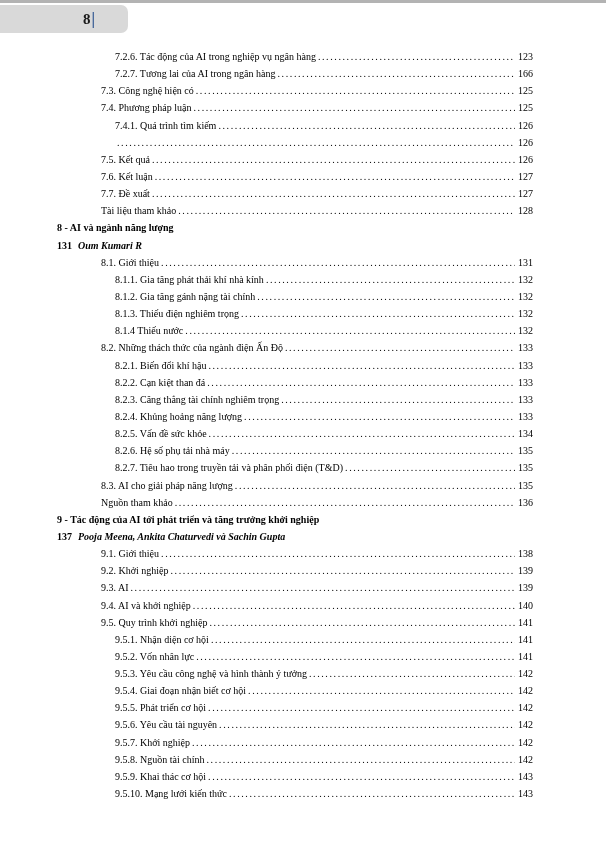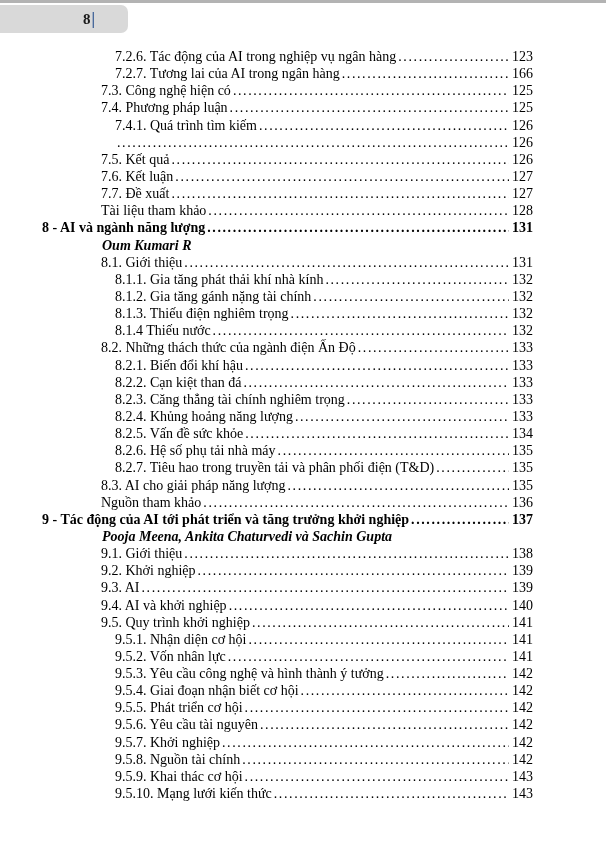--- a/index.html
+++ b/index.html
@@ -44,29 +44,29 @@
     position: absolute;
     top: 48px;
     left: 0;
     width: 533px;
   }
   .row {
     display: flex;
     align-items: baseline;
     height: 17.15px;
     line-height: 17.15px;
-    font-size: 14px;
+    font-size: 10px;
     box-sizing: border-box;
     white-space: nowrap;
   }
   .row .label { flex: 0 0 auto; }
   .row.lvl1   { padding-left: 101px; }
   .row.lvl2   { padding-left: 115px; }
-  .row.chapter { padding-left: 42px; font-weight: bold; }
-  .row.author  { padding-left: 102px; font-weight: bold; font-style: italic; }
+  .row.chapter { padding-left: 55px; font-weight: bold; flex-direction: column; }
+  .row.author  { padding-left: 78px; font-weight: bold; font-style: italic; }
   .leader {
     flex: 1 1 auto;
     overflow: hidden;
     white-space: nowrap;
     margin: 0 3px 0 2px;
     min-width: 8px;
   }
   .leader::before {
     content: "......................................................................................................................................................................";
     letter-spacing: 1.6px;

